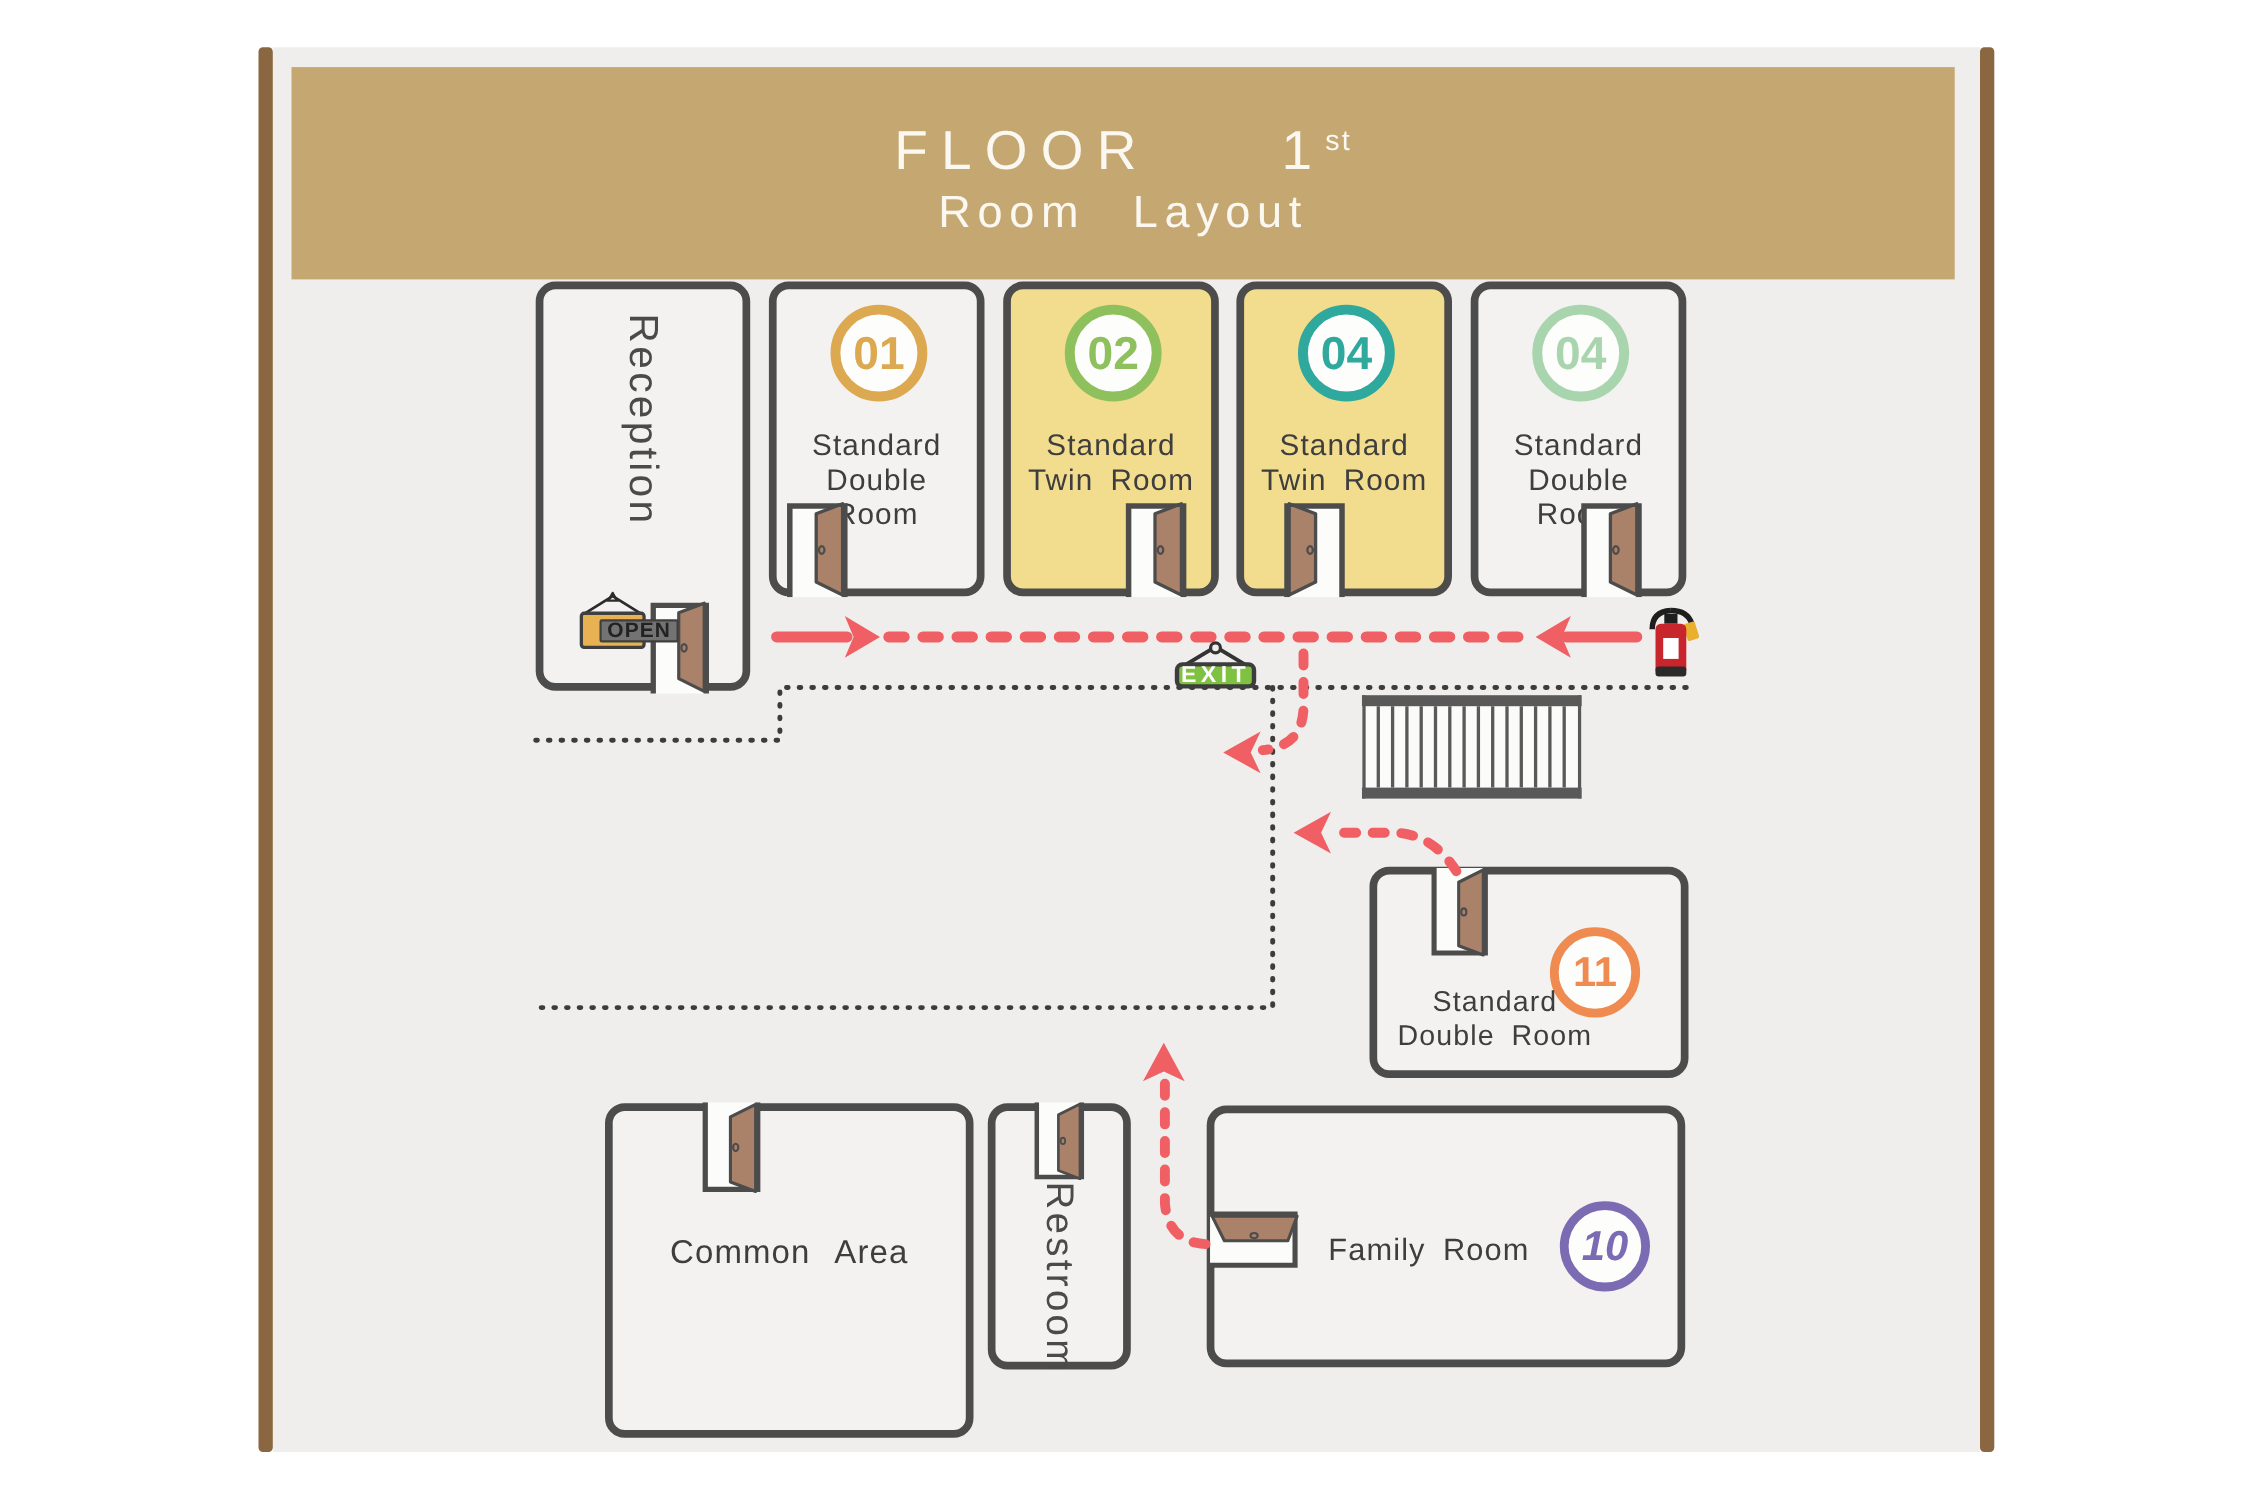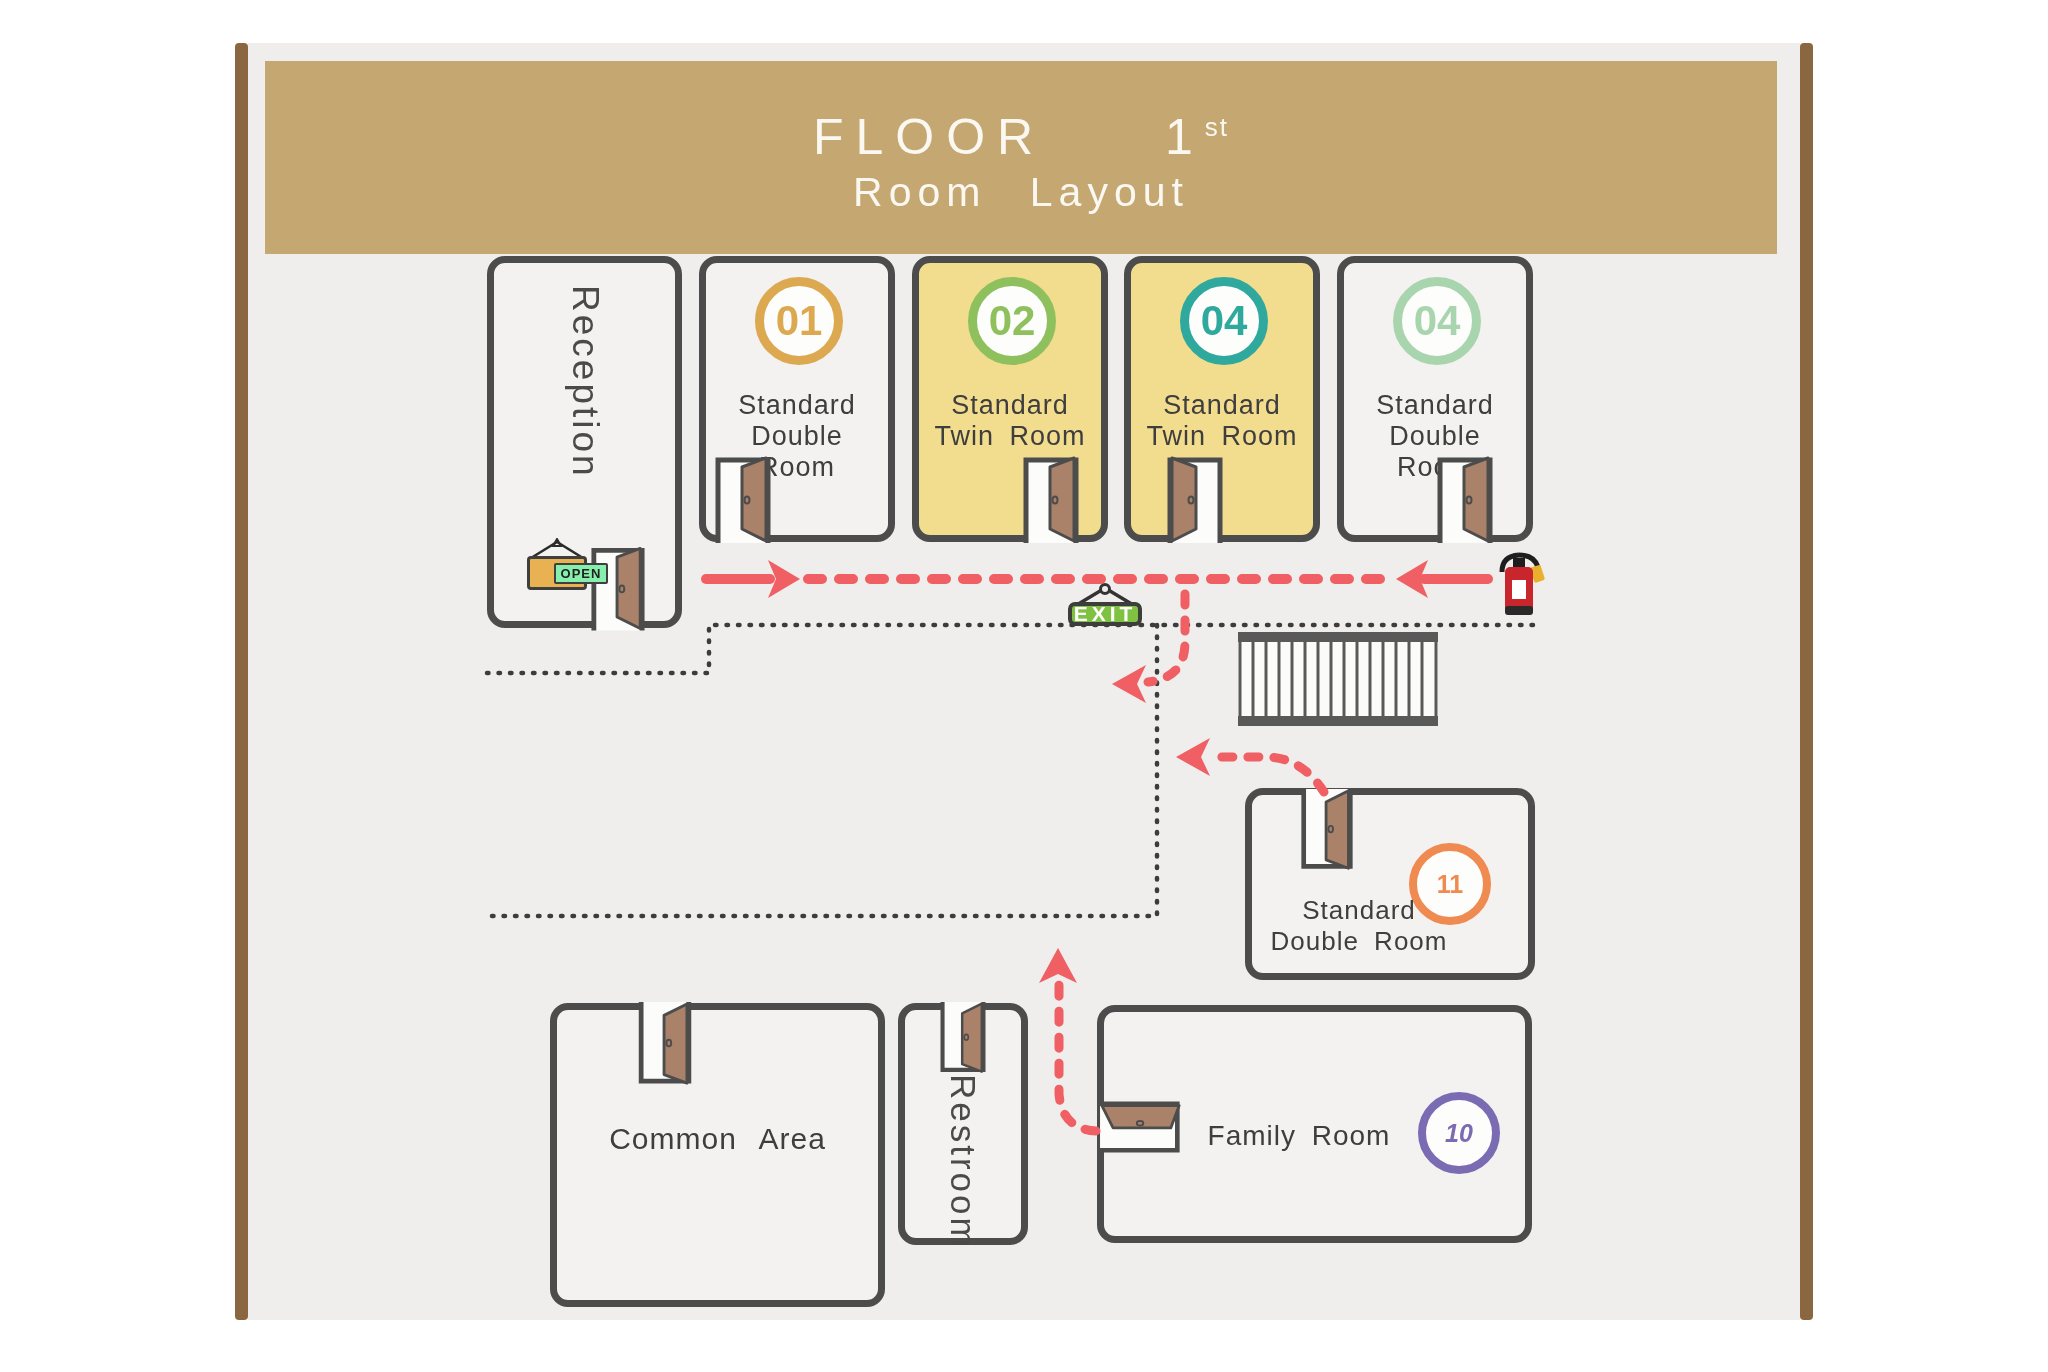--- a/index.html
+++ b/index.html
@@ -12,33 +12,33 @@
                display:flex;flex-direction:column;align-items:center;justify-content:center;color:#fbf8f2;}
   .hdr1{font-size:50px;letter-spacing:12px;word-spacing:34px;line-height:58px;}
   .hdr1 sup{font-size:26px;letter-spacing:2px;vertical-align:18px;}
   .hdr2{font-size:41px;letter-spacing:6px;word-spacing:26px;line-height:52px;}
 
   .room{position:absolute;box-sizing:border-box;border:7px solid #4c4c4c;border-radius:18px;background:#f3f2f0;}
   .room.hl{background:#f2dc8d;}
   .badge{position:absolute;box-sizing:border-box;border-radius:50%;background:#fdfdfc;
          display:flex;align-items:center;justify-content:center;font-weight:bold;}
   .b88{width:88px;height:88px;border-width:9px;border-style:solid;font-size:42px;}
-  .b82{width:82px;height:82px;border-width:8px;border-style:solid;font-size:25px;}
+  .b82{width:82px;height:82px;border-width:8px;border-style:solid;font-size:38px;}
   .rlabel{position:absolute;left:0;right:0;text-align:center;color:#3e3e3e;font-size:27px;line-height:31px;
           letter-spacing:1px;word-spacing:7px;}
   .vtext{writing-mode:vertical-rl;text-orientation:mixed;color:#4a4a4a;letter-spacing:3px;}
   .door{position:absolute;}
   .sign-exit{position:absolute;left:1068px;top:602px;width:74px;height:24px;background:#7fc241;
              border:4px solid #3d3d3d;border-radius:7px;box-sizing:border-box;display:flex;align-items:center;
              justify-content:center;color:#ffffff;font-weight:bold;font-size:21px;letter-spacing:4px;z-index:7;}
   .sign-open{position:absolute;left:527px;top:556px;width:60px;height:34px;background:#e8b253;
              border:3px solid #3f3f3f;border-radius:4px;box-sizing:border-box;display:flex;align-items:center;
              justify-content:center;z-index:7;}
-  .sign-open-inner{background:#86efac;border:2px solid #3f3f3f;border-radius:2px;padding:1px 5px;
-             font-size:13px;font-weight:bold;color:#222222;letter-spacing:1px;line-height:15px;margin-left:48px;}
+  .sign-open-inner{background:#737373;border:2px solid #3f3f3f;border-radius:2px;padding:1px 5px;
+             font-size:19px;font-weight:bold;color:#222222;letter-spacing:1px;line-height:15px;margin-left:48px;}
   .overlay{position:absolute;left:0;top:0;z-index:5;pointer-events:none;}
   .abs{position:absolute;}
   .z6{z-index:6;}
 </style>
 </head>
 <body>
 
 <div class="stage">
 
   <div class="content-bg"></div>

